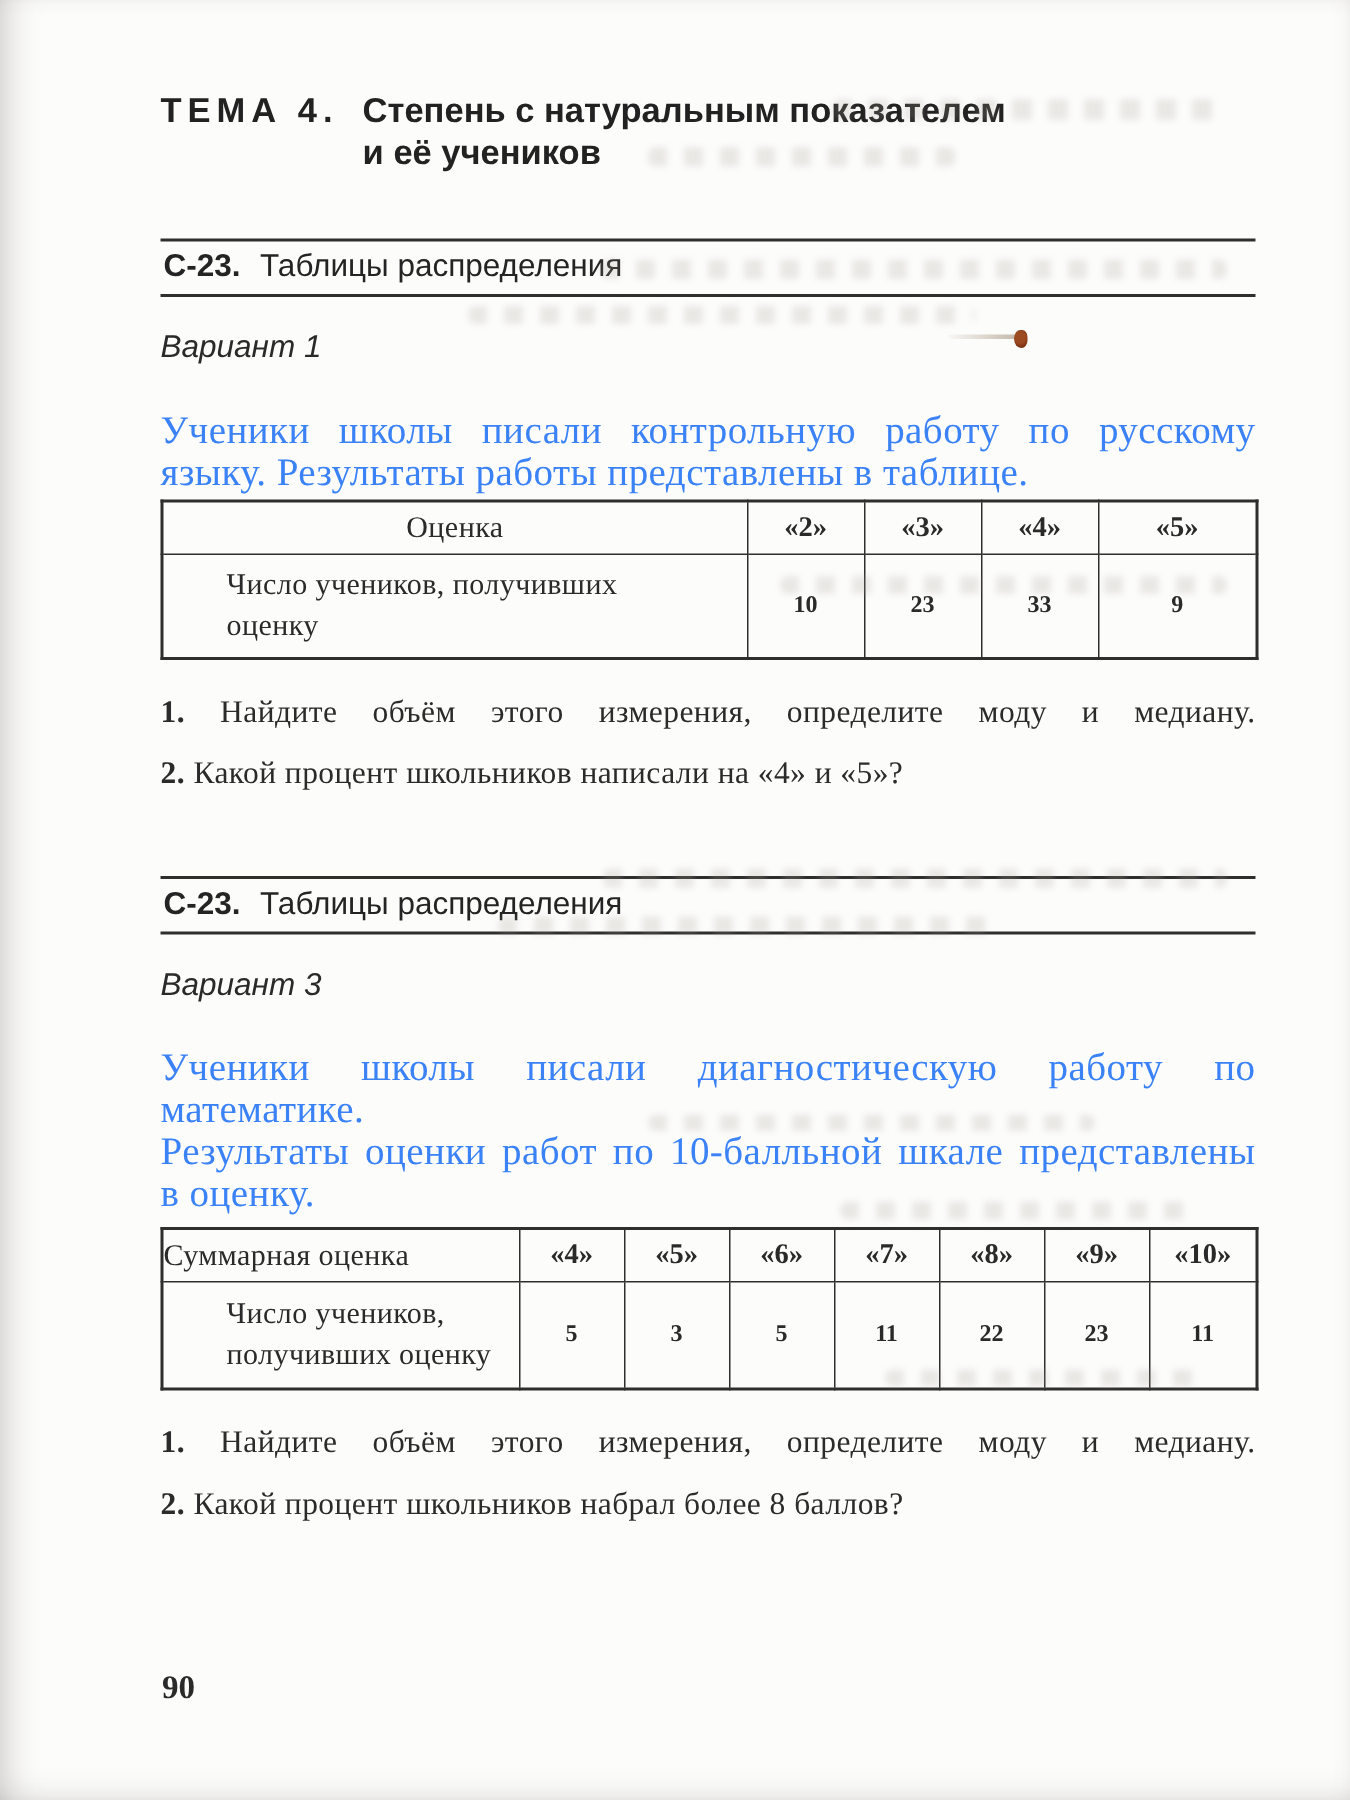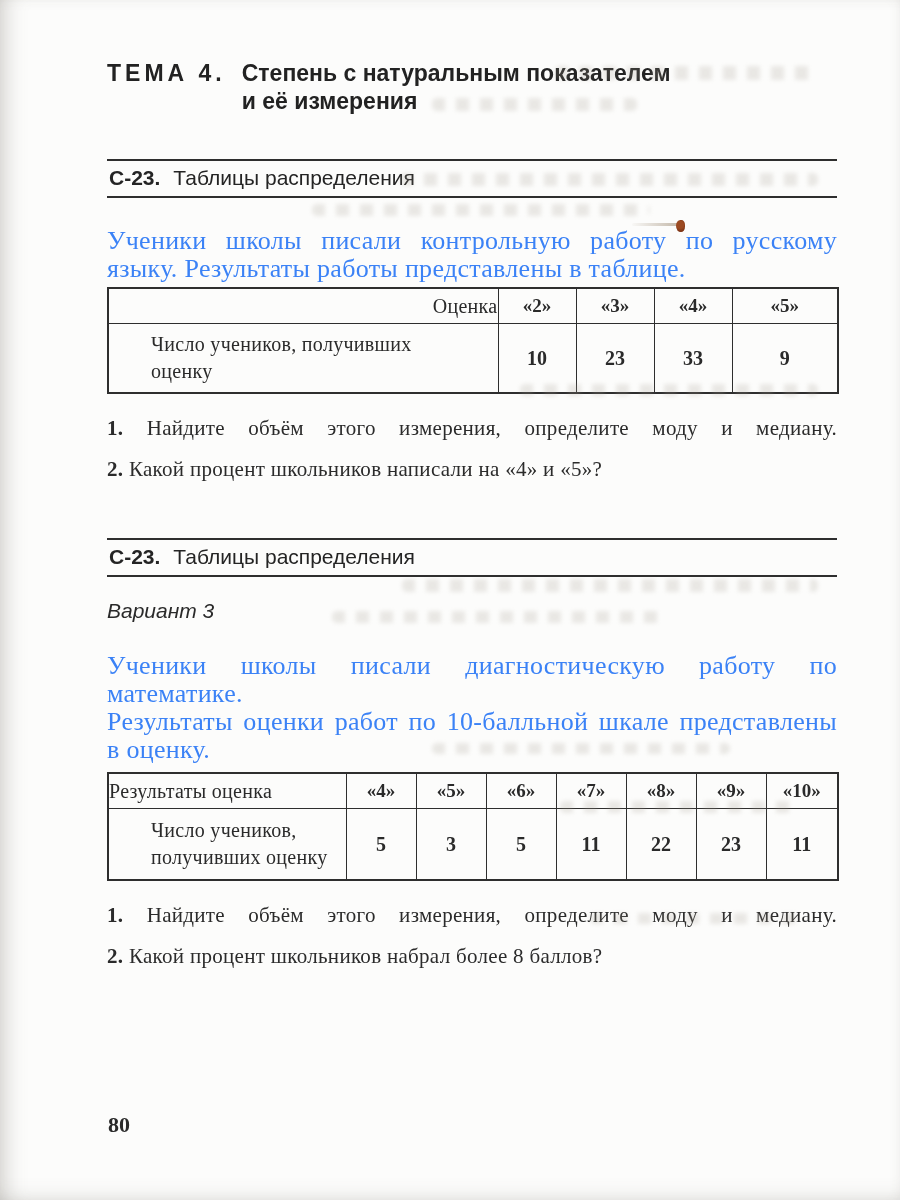--- a/index.html
+++ b/index.html
@@ -46,24 +46,24 @@
   
   table.dist{border-collapse:collapse;width:730px;table-layout:fixed;
     border:2.5px solid #2e2e2e;color:#2a2a2a;}
   table.dist td{border:1.8px solid #2e2e2e;padding:0;}
   table.dist .head-row td{height:34px;vertical-align:middle;}
   .t1 .data-row td{height:68px;vertical-align:middle;}
   .t2 .data-row td{height:70px;vertical-align:middle;}
   .t1{margin-top:4px;}
   .t2{margin-top:8px;}
   td.lbl{font-size:20px;letter-spacing:.3px;padding-left:14px;}
-  td.lbl.center{text-align:right;padding-left:0;}
+  td.lbl.center{text-align:center;padding-left:0;}
   td.lbl .lbl-line{line-height:27px;padding-left:42px;}
   td.grade{font-weight:bold;font-size:19px;text-align:center;}
-  td.val{font-weight:bold;font-size:20px;text-align:center;}
+  td.val{font-weight:bold;font-size:16px;text-align:center;}
 
   
   .question{font-size:21px;line-height:27px;letter-spacing:.3px;color:#2b2b2b;text-align:justify;}
   .question.stretch{text-align-last:justify;}
   .q-first{margin-top:21px;}
   .q-next{margin-top:14px;}
   .qnum{font-weight:bold;}
 
   
   .pagenum{position:absolute;left:108px;top:1112px;
@@ -106,29 +106,30 @@
   <div class="smudge s8"></div>
   <div class="smudge s9"></div>
   <div class="smudge s10"></div>
 
   <div class="content">
 
     <div class="title-block">
       <span class="tema">ТЕМА 4.</span>
       <div class="title-lines">
         <div>Степень с натуральным показателем</div>
-        <div>и её измерения</div>
+        <div>и её учеников</div>
       </div>
     </div>
 
     <section>
       <div class="sec-head sec-head-1">
         <span class="sec-code">С-23.</span><span class="sec-title">Таблицы распределения</span>
       </div>
 
+      <div class="variant">Вариант 1</div>
 
       <div class="intro">
         <div class="intro-line stretch">Ученики школы писали контрольную работу по русскому</div>
         <div class="intro-line">языку. Результаты работы представлены в таблице.</div>
       </div>
 
       <table class="dist t1">
         <colgroup>
           <col style="width:390px">
             <col style="width:78px">
@@ -186,21 +187,21 @@
             <col style="width:70px">
             <col style="width:70px">
             <col style="width:70px">
             <col style="width:70px">
             <col style="width:70px">
             <col style="width:70px">
             <col style="width:72px">
         </colgroup>
         <tbody>
           <tr class="head-row">
-            <td class="lbl">Результаты оценка</td>
+            <td class="lbl">Суммарная оценка</td>
             <td class="grade">«4»</td>
             <td class="grade">«5»</td>
             <td class="grade">«6»</td>
             <td class="grade">«7»</td>
             <td class="grade">«8»</td>
             <td class="grade">«9»</td>
             <td class="grade">«10»</td>
           </tr>
           <tr class="data-row">
             <td class="lbl">
@@ -226,14 +227,14 @@
         <span class="qnum">2.</span>
         <span class="qtext">Какой процент школьников набрал более 8 баллов?</span>
       </div>
     </section>
 
   </div>
 
   <div class="scratch"></div>
   <div class="stain"></div>
 
-  <div class="pagenum">80</div>
+  <div class="pagenum">90</div>
 </div>
 
 </body></html>

